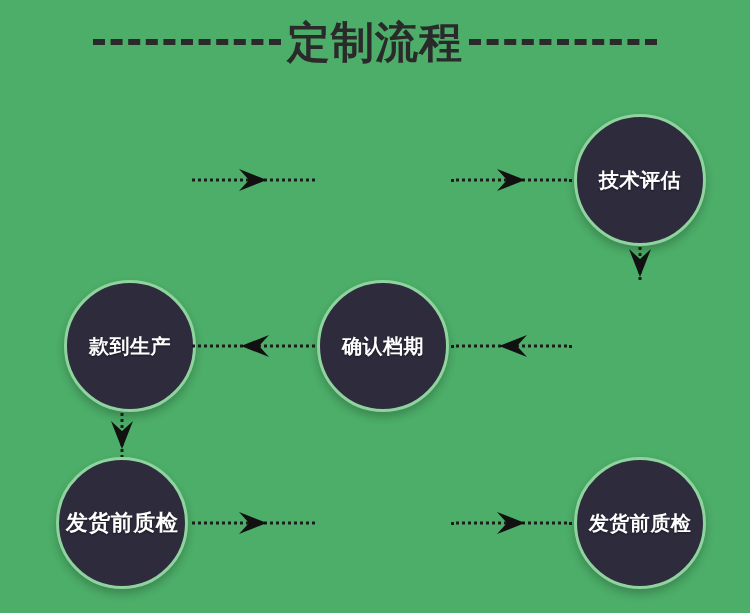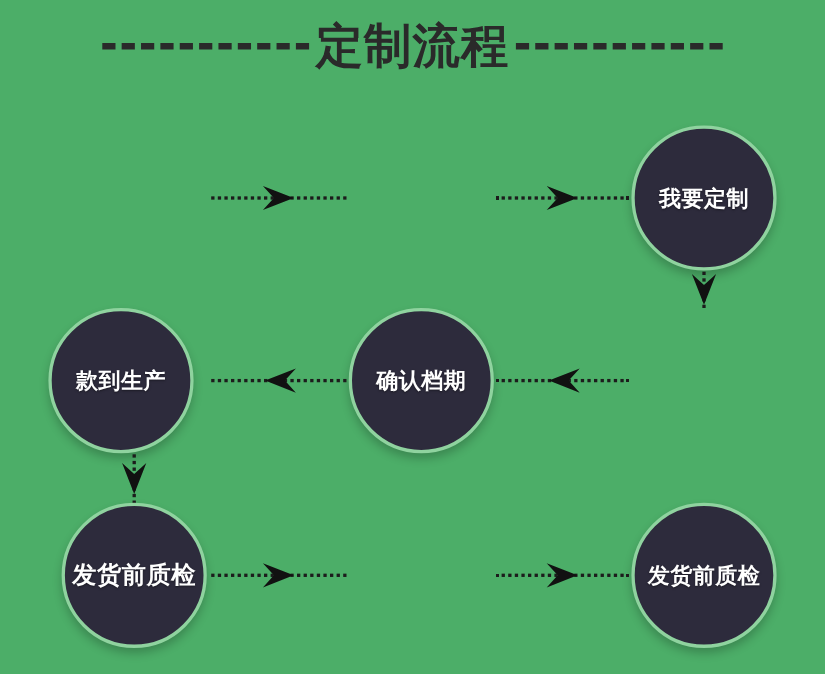--- a/index.html
+++ b/index.html
@@ -134,21 +134,21 @@
 
   <div class="title-wrap">
     <span class="title-dash left"></span>
     <span class="title-text">定制流程</span>
     <span class="title-dash right"></span>
   </div>
 
 
 
   <div class="node" style="left:574px; top:114px;">
-    <span class="label">我要定制</span>
+    <span class="label">技术评估</span>
   </div>
 
   <div class="conn-h" style="left:192px; top:170px; width:123px;">
     <span class="dline"></span>
     <span class="head">
       <svg viewBox="0 0 34 26" preserveAspectRatio="none">
         <path d="M2,2 L30,13 L2,24 L12,13 Z" fill="#111111"></path>
       </svg>
     </span>
   </div>
@@ -164,21 +164,21 @@
 
   <div class="conn-v" style="left:630px; top:247px; height:33px;">
     <span class="dline"></span>
     <span class="head">
       <svg viewBox="0 0 26 34" preserveAspectRatio="none">
         <path d="M2,2 L13,30 L24,2 L13,12 Z" fill="#111111"></path>
       </svg>
     </span>
   </div>
 
-  <div class="node" style="left:44px; top:280px;">
+  <div class="node" style="left:64px; top:280px;">
     <span class="label">款到生产</span>
   </div>
 
   <div class="node" style="left:317px; top:280px;">
     <span class="label">确认档期</span>
   </div>
 
 
   <div class="conn-h" style="left:192px; top:336px; width:123px;">
     <span class="dline"></span>

